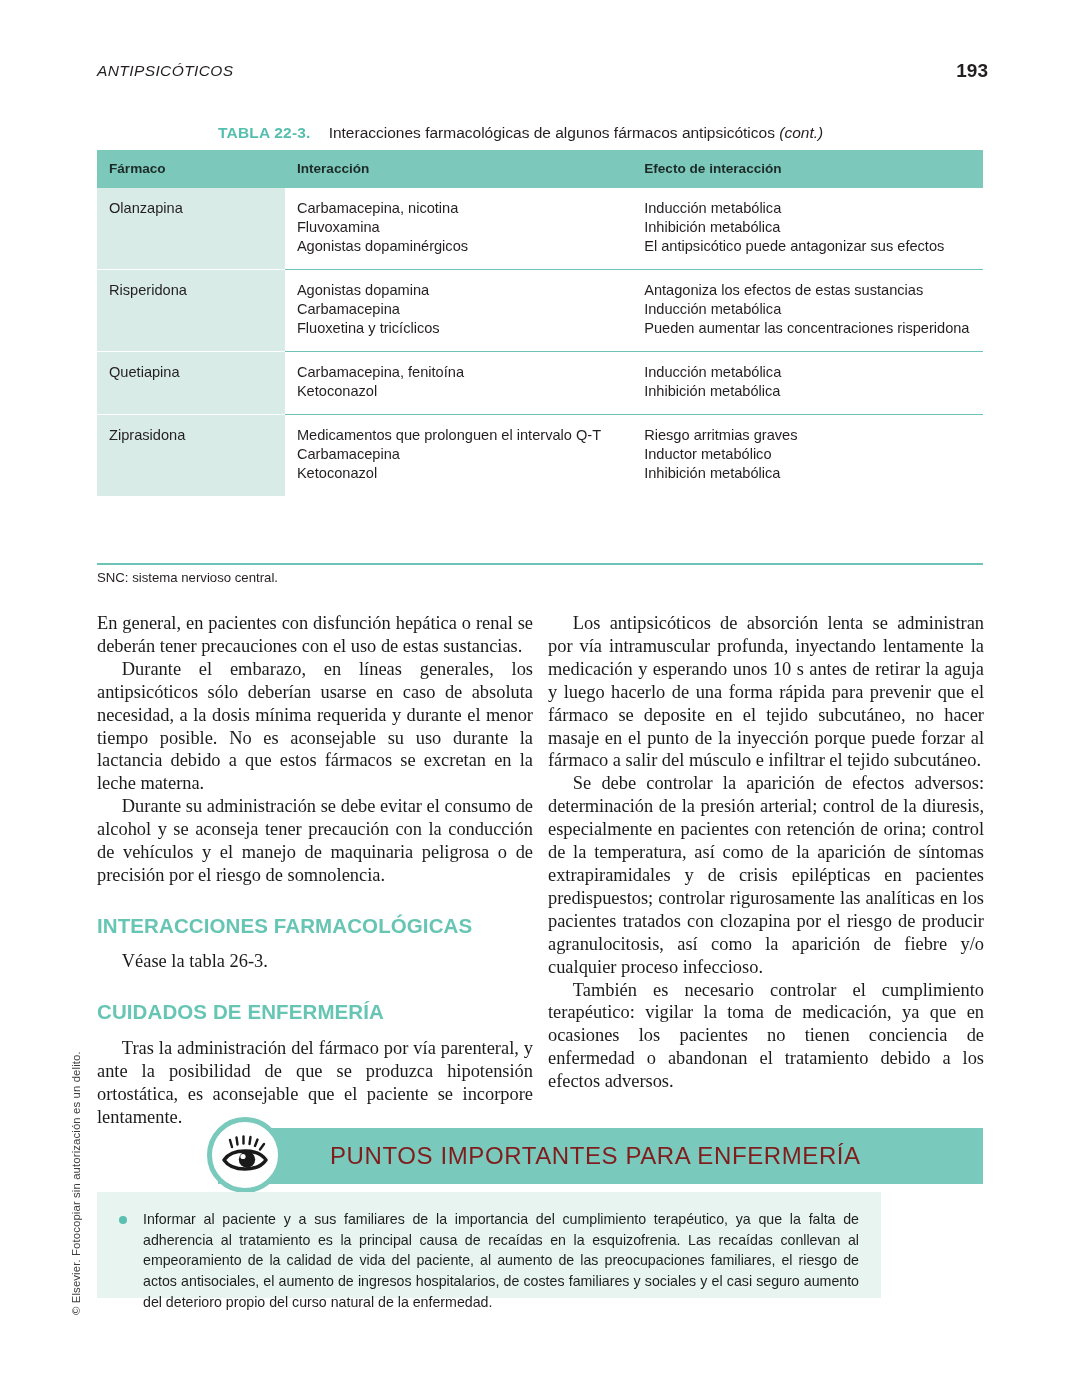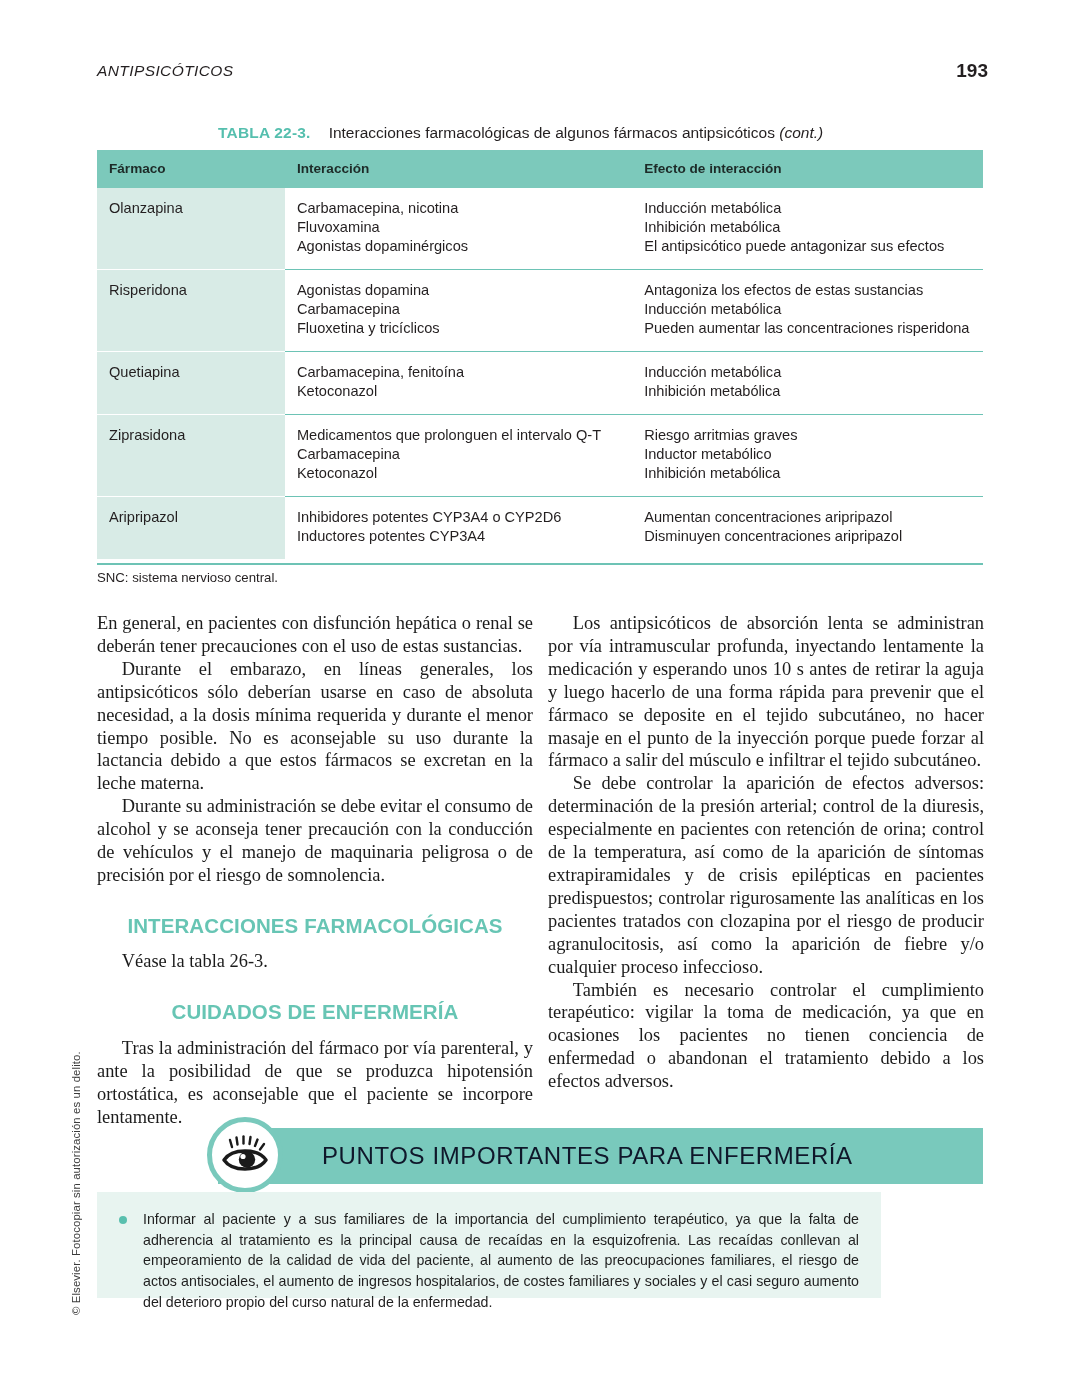--- a/index.html
+++ b/index.html
@@ -125,21 +125,21 @@
   .col-left p, .col-right p { margin: 0; }
   .col-left p + p, .col-right p + p { text-indent: 1.35em; }
 
   .sec-head {
     font-family: "Liberation Sans", sans-serif;
     color: #67c5b4;
     font-weight: bold;
     font-size: 20.5px;
     letter-spacing: 0.1px;
     margin: 26px 0 12px 0;
-    text-align: center;
+    text-align: left;
   }
   .sec-body { text-indent: 1.35em; }
 
   
   .vert-copy {
     position: absolute;
     left: 52px;
     top: 1085px;
     width: 230px;
     transform: rotate(-90deg);
@@ -156,26 +156,26 @@
   .keybox {
     position: absolute;
     left: 218px;
     top: 1128px;
     width: 765px;
     height: 56px;
     background: #79c9bc;
   }
   .keybox-title {
     position: absolute;
-    left: 104px;
+    left: 112px;
     top: 0;
     height: 46px;
     line-height: 56px;
     font-size: 24px;
-    color: #0f172a;
+    color: #7f1d1d;
     letter-spacing: 0.6px;
   }
   .key-icon {
     position: absolute;
     left: 207px;
     top: 1117px;
     width: 76px;
     height: 76px;
     border-radius: 50%;
     background: #ffffff;
@@ -250,25 +250,20 @@
       </tr>
       <tr>
         <td class="col-drug">Quetiapina</td>
         <td class="col-inter">Carbamacepina, fenitoína<br>Ketoconazol</td>
         <td class="col-eff">Inducción metabólica<br>Inhibición metabólica</td>
       </tr>
       <tr>
         <td class="col-drug">Ziprasidona</td>
         <td class="col-inter">Medicamentos que prolonguen el intervalo Q-T<br>Carbamacepina<br>Ketoconazol</td>
         <td class="col-eff">Riesgo arritmias graves<br>Inductor metabólico<br>Inhibición metabólica</td>
-      </tr>
-      <tr>
-        <td class="col-drug">Aripripazol</td>
-        <td class="col-inter">Inhibidores potentes CYP3A4 o CYP2D6<br>Inductores potentes CYP3A4</td>
-        <td class="col-eff">Aumentan concentraciones aripripazol<br>Disminuyen concentraciones aripripazol</td>
       </tr>
     </tbody>
   </table>
   <div class="tbl-bottom-rule"></div>
   <div class="tbl-footnote">SNC: sistema nervioso central.</div>
 
   <div class="col-left">
     <p>En general, en pacientes con disfunción hepática o renal se deberán tener precauciones con el uso de estas sustancias.</p>
     <p>Durante el embarazo, en líneas generales, los antipsicóticos sólo deberían usarse en caso de absoluta necesidad, a la dosis mínima requerida y durante el menor tiempo posible. No es aconsejable su uso durante la lactancia debido a que estos fármacos se excretan en la leche materna.</p>
     <p>Durante su administración se debe evitar el consumo de alcohol y se aconseja tener precaución con la conducción de vehículos y el manejo de maquinaria peligrosa o de precisión por el riesgo de somnolencia.</p>

